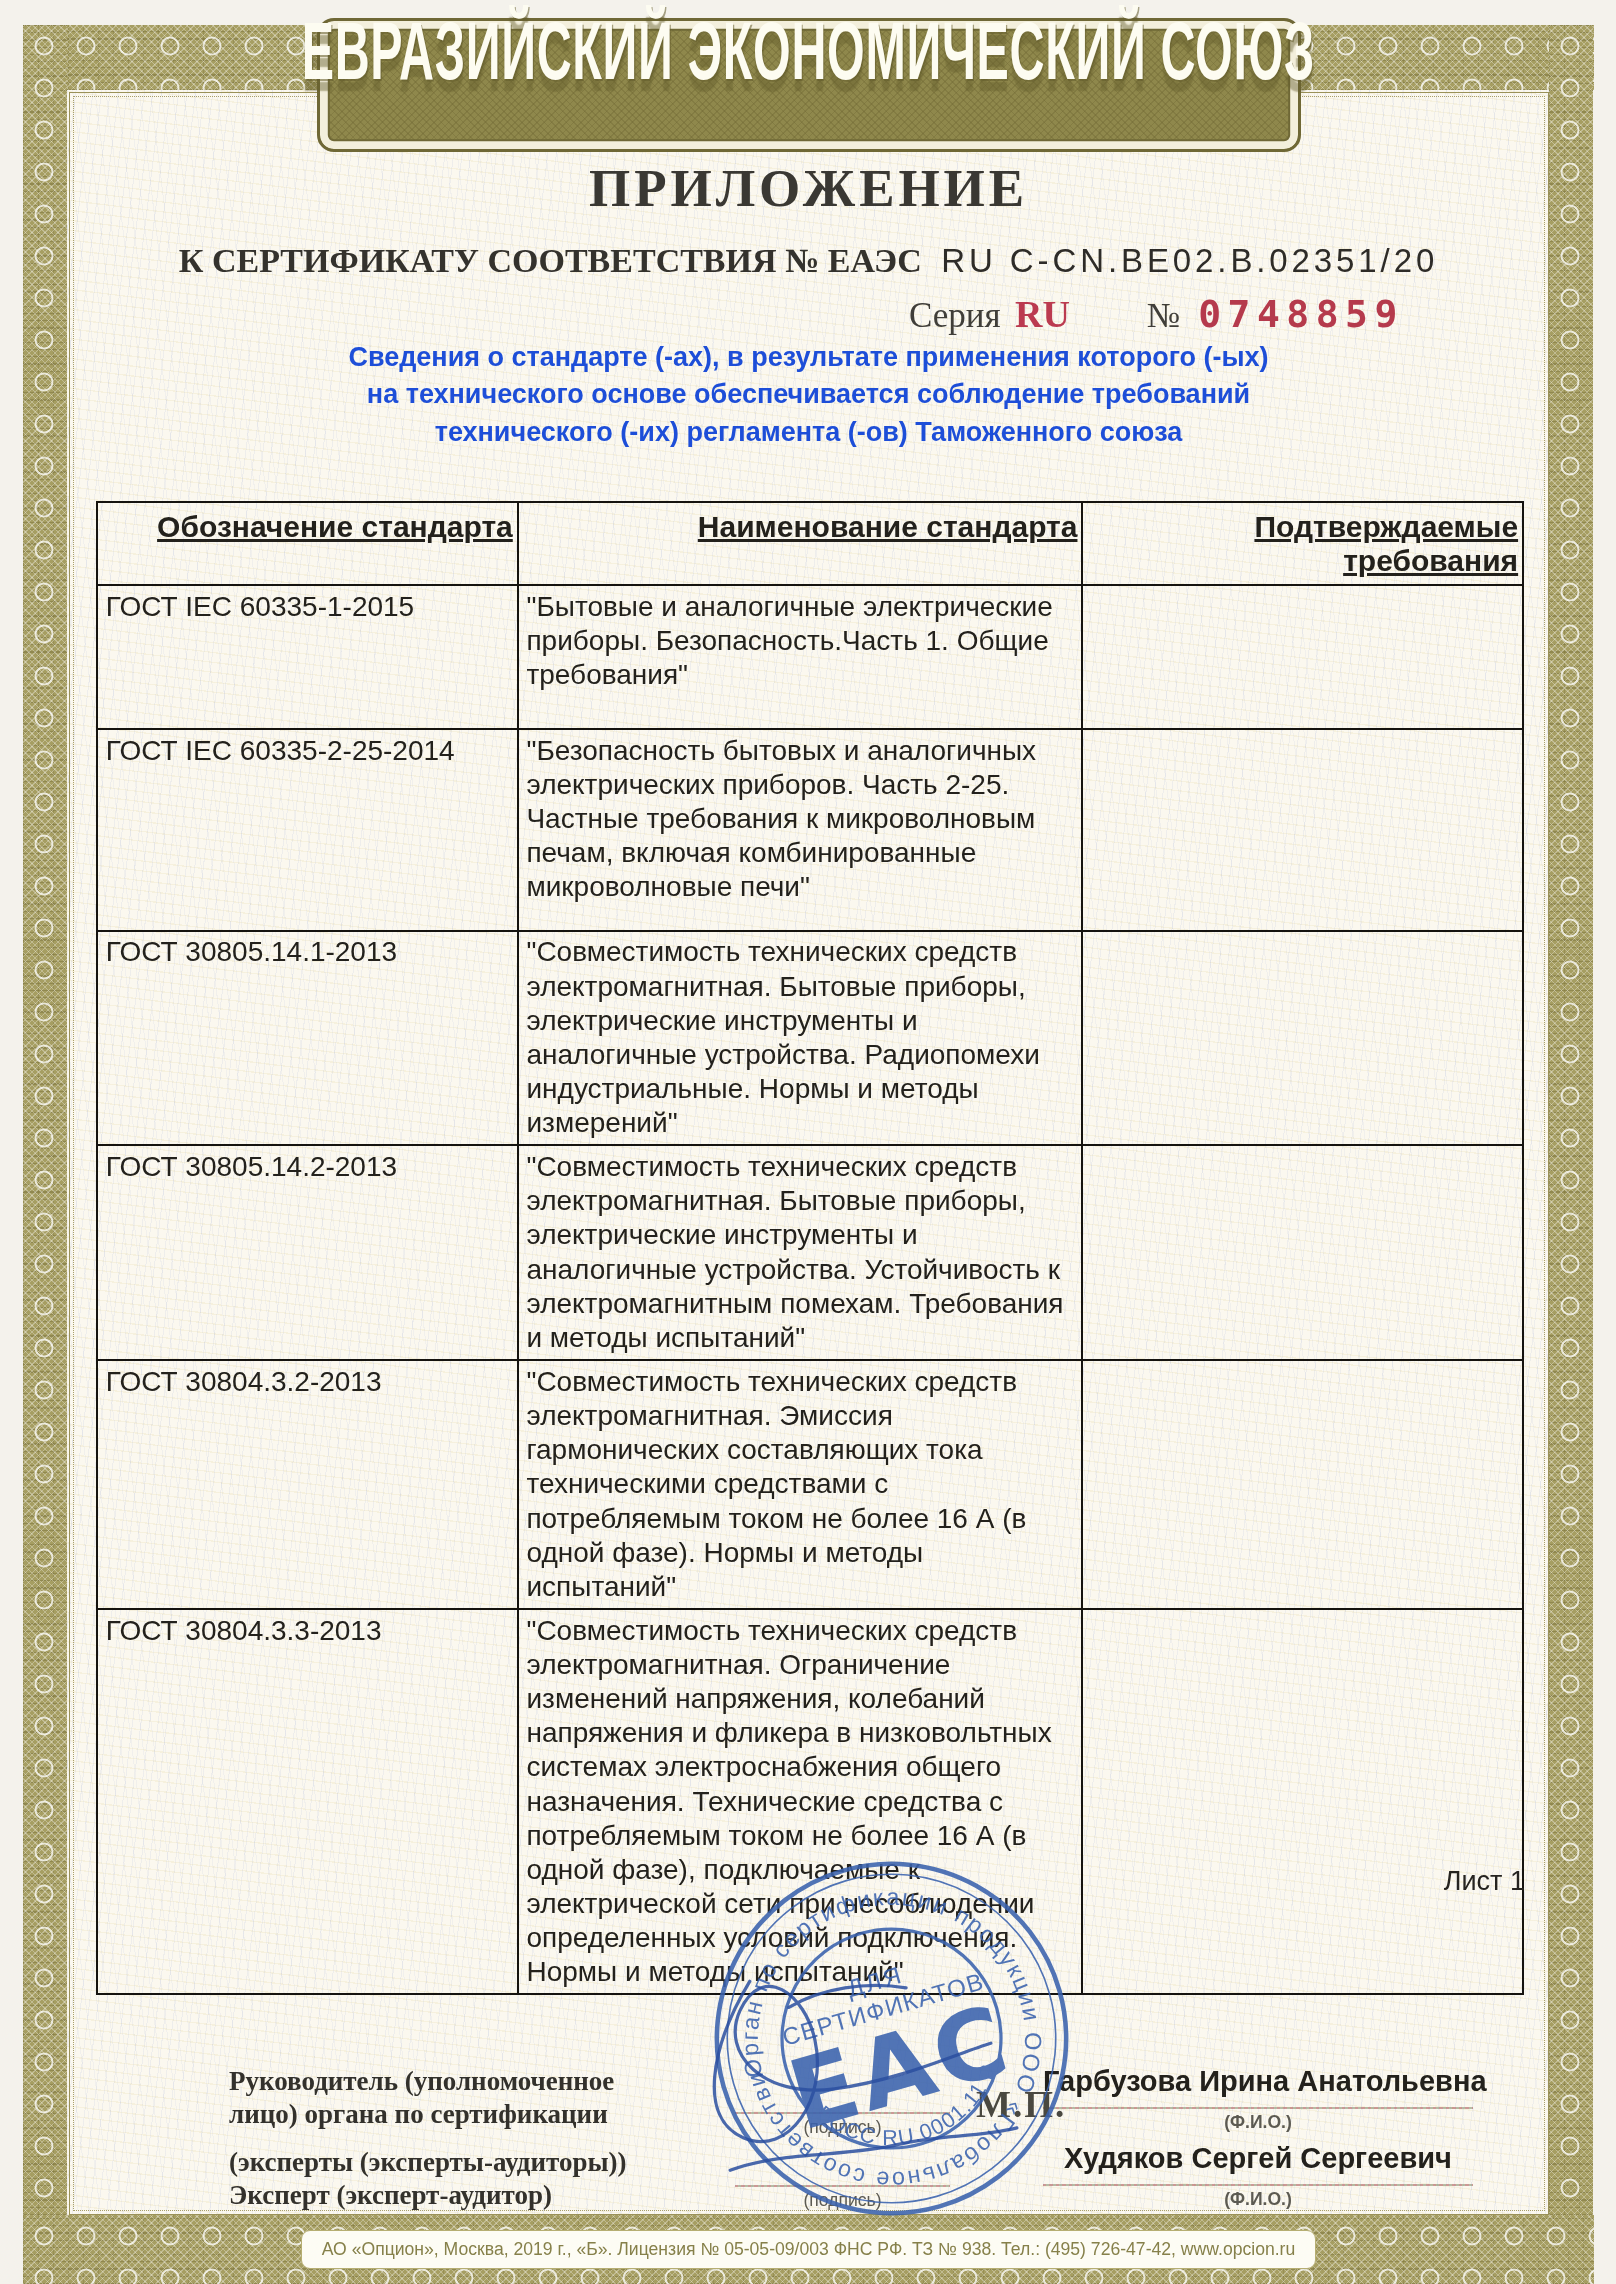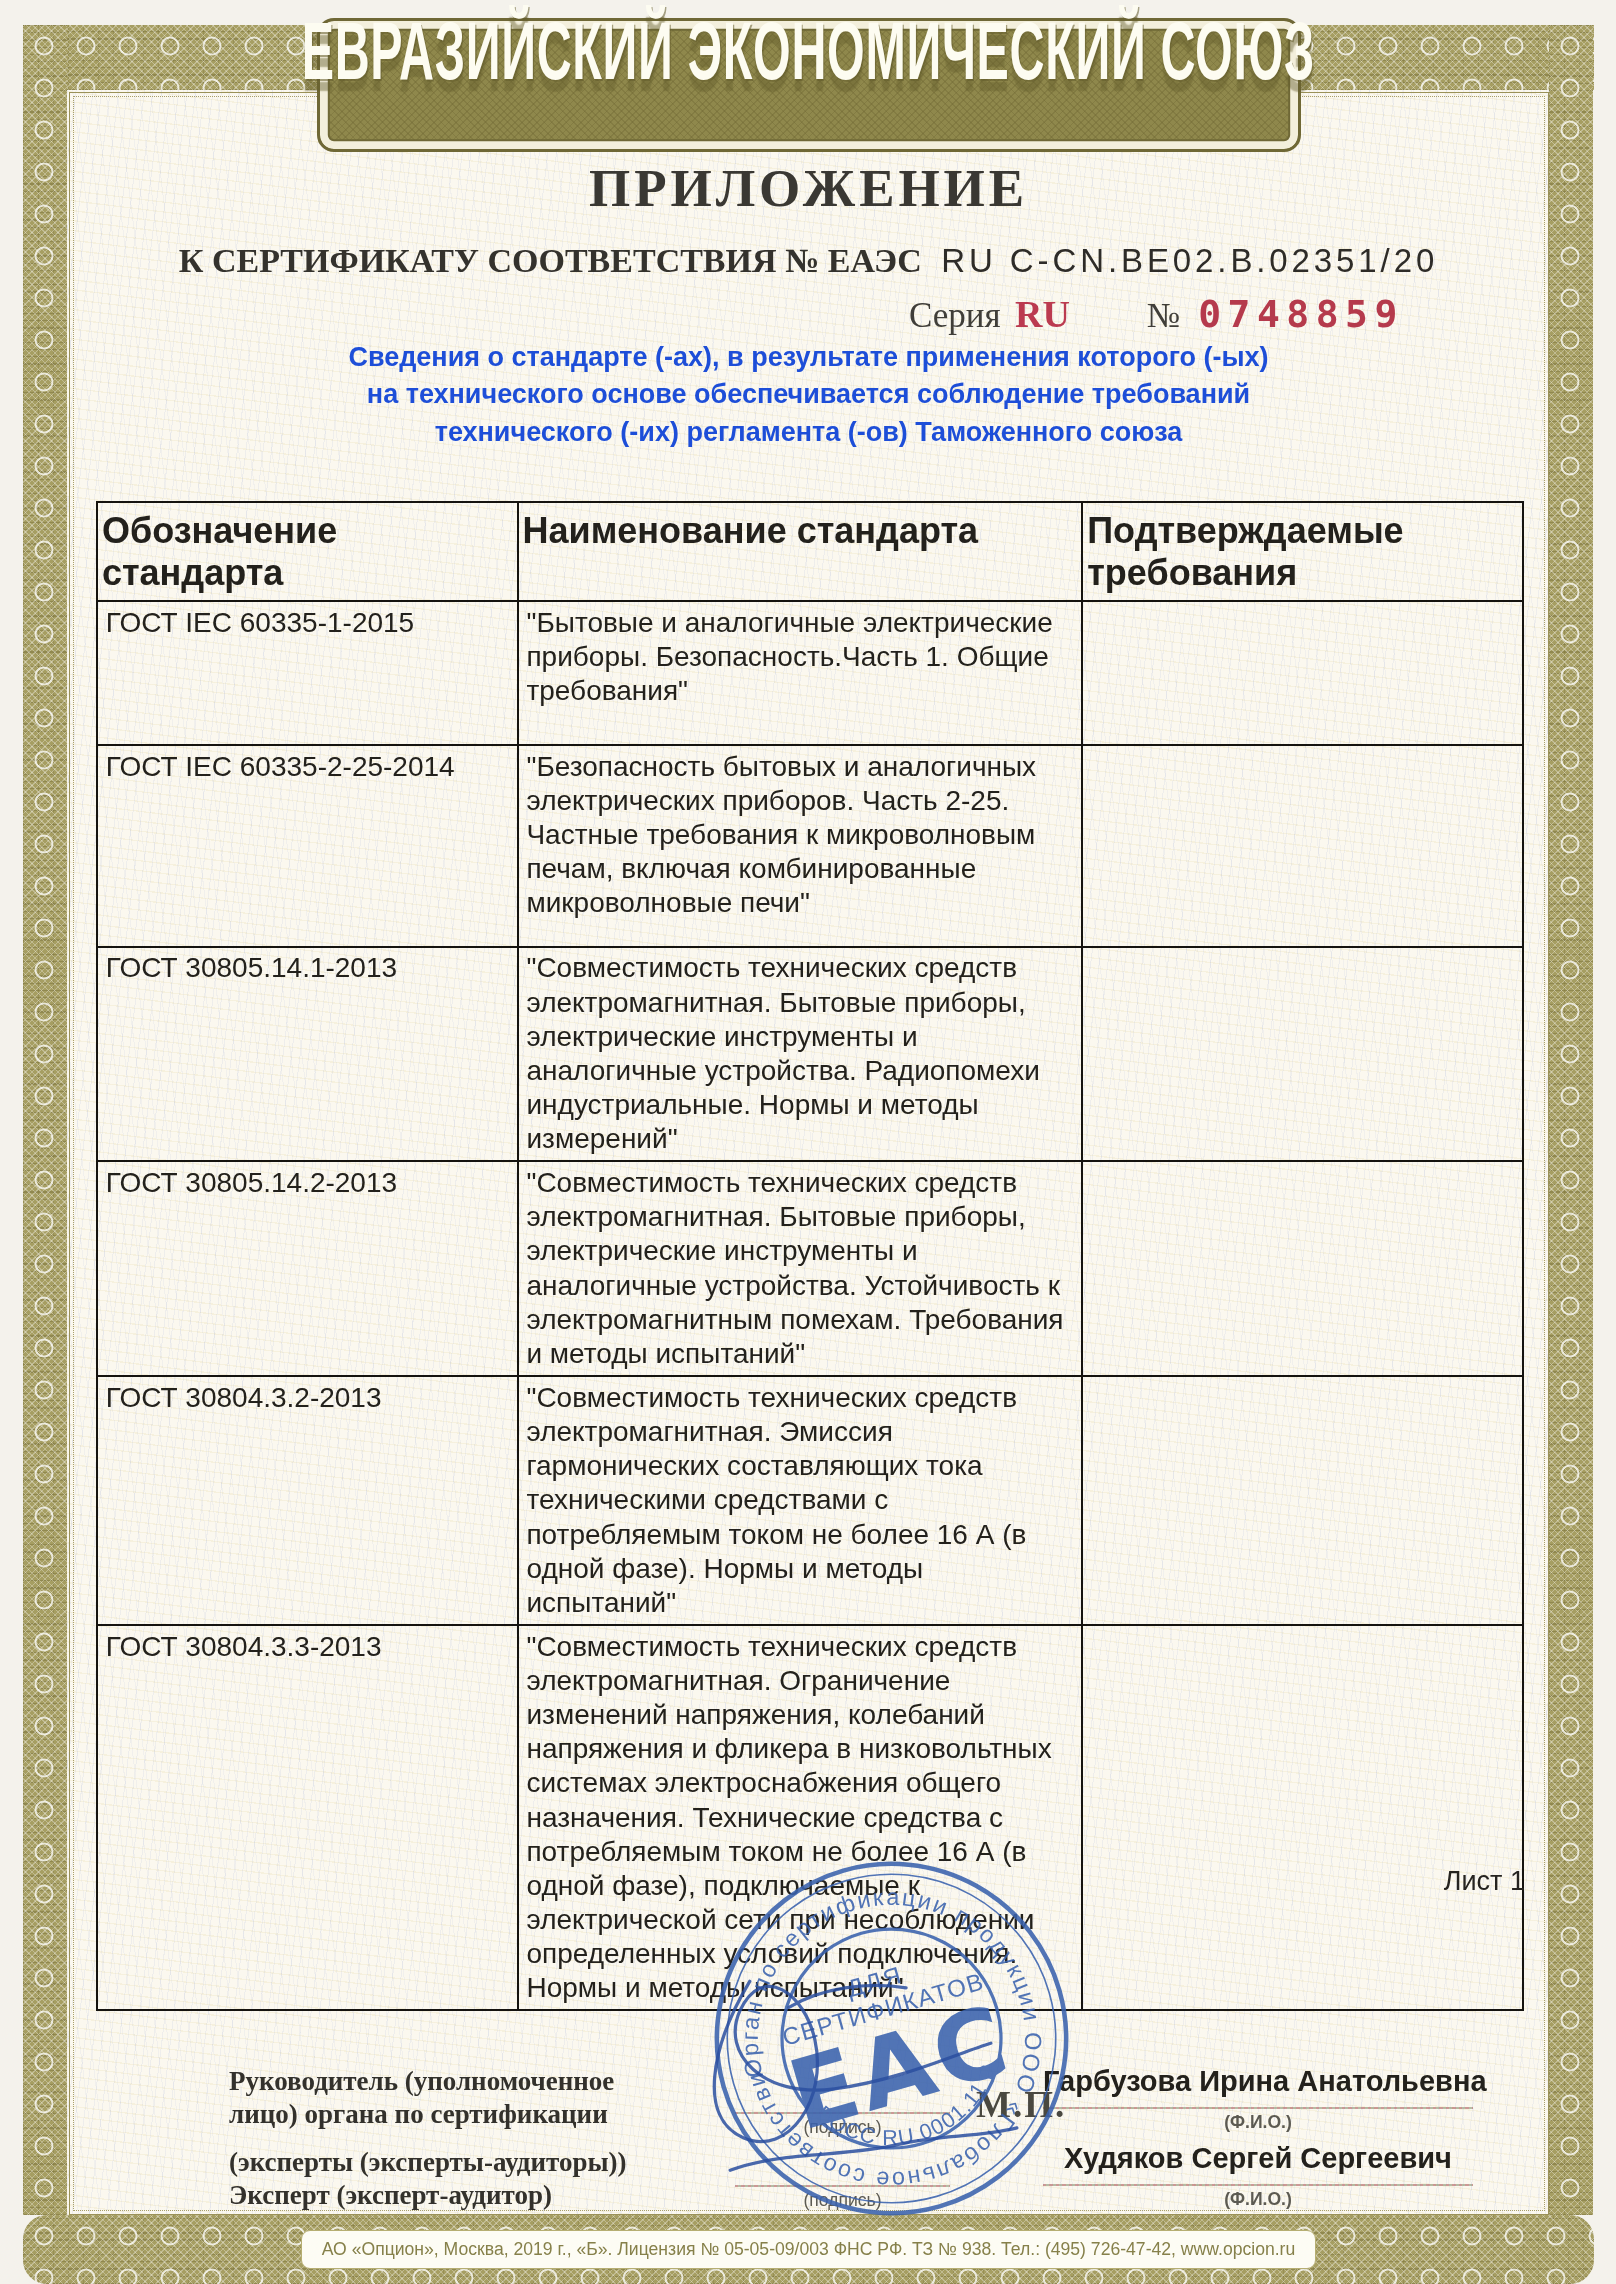--- a/index.html
+++ b/index.html
@@ -11,21 +11,21 @@
     background-image:
       radial-gradient(circle 10.4px at 21px 21px, transparent 7.2px, rgba(255,255,255,.75) 7.8px 9px, transparent 9.8px),
       repeating-linear-gradient(45deg, rgba(255,255,255,.30) 0 1px, transparent 1px 4.6px),
       repeating-linear-gradient(-45deg, rgba(255,255,255,.30) 0 1px, transparent 1px 4.6px),
       repeating-linear-gradient(0deg, rgba(118,110,56,.45) 0 1.3px, transparent 1.3px 7.2px),
       repeating-linear-gradient(90deg, rgba(118,110,56,.30) 0 1.3px, transparent 1.3px 15px);
     background-size:42px 42px,auto,auto,auto,auto;}
   .band-top{left:23px;top:25px;width:1571px;height:65px;}
   .band-left{left:23px;top:25px;width:44px;height:2190px;}
   .band-right{left:1549px;top:25px;width:44px;height:2190px;}
-  .band-bottom{left:23px;top:2215px;width:1571px;height:69px;display:flex;align-items:center;justify-content:center;border-radius:24px;}
+  .band-bottom{left:23px;top:2215px;width:1571px;height:69px;display:flex;align-items:center;justify-content:center;}
 
   
   .paper{position:absolute;left:67px;top:90px;width:1482px;height:2125px;
     background-color:#fbf8ef;
     background-image:
       repeating-linear-gradient(97deg, rgba(125,145,205,.10) 0 1px, transparent 1px 8.5px),
       repeating-linear-gradient(83deg, rgba(125,145,205,.08) 0 1px, transparent 1px 11px),
       repeating-linear-gradient(7deg, rgba(216,196,116,.14) 0 1.3px, transparent 1.3px 9.8px);}
   .frame{position:absolute;left:69px;top:92px;width:1478px;height:2121px;border:0.7px solid #9a9158;pointer-events:none;}
   .frame::after{content:'';position:absolute;inset:2.6px;border:1.3px dotted #a89f6a;}
@@ -56,21 +56,21 @@
   .num-sign{font-family:"Liberation Serif",serif;font-size:35px;color:#403e39;margin-left:77px;}
   .form-number{font-family:"DejaVu Sans Mono",monospace;font-weight:bold;font-size:38px;color:#b53a4c;letter-spacing:6.5px;margin-left:18px;}
 
   .intro{position:absolute;left:0;top:339px;width:100%;text-align:center;
     font-weight:bold;font-size:27px;line-height:1.38;color:#1d4ed8;}
 
   
   .tbl-wrap{position:absolute;left:96px;top:501px;width:1428px;}
   table.standards{width:100%;border-collapse:collapse;table-layout:fixed;background:transparent;}
   table.standards th, table.standards td{border:2px solid #15130f;vertical-align:top;}
-  table.standards th{font-weight:bold;font-size:36px;text-align:left;padding:6.5px 3.9px;border-bottom-width:2.6px;}
+  table.standards th{font-weight:bold;font-size:30px;text-align:right;padding:6.5px 3.9px;border-bottom-width:2.6px;text-decoration:underline;}
   table.standards td{font-size:28px;line-height:1.22;padding:3.9px 7.8px;}
   td.c-designation{padding-left:9px;}
   tr.r1 td{height:134px;} tr.r2 td{height:192px;} tr.r3 td{height:196px;}
   tr.r4 td{height:202px;} tr.r5 td{height:228px;} tr.r6 td{height:355px;}
 
   .sheet-label{position:absolute;left:1356px;top:1866px;width:169px;text-align:right;font-size:27px;color:#262420;}
 
   
   .role{position:absolute;font-family:"Liberation Serif",serif;font-weight:bold;font-size:27px;line-height:1.22;color:#33312c;}
   .role1{left:229px;top:2065px;width:456px;}

